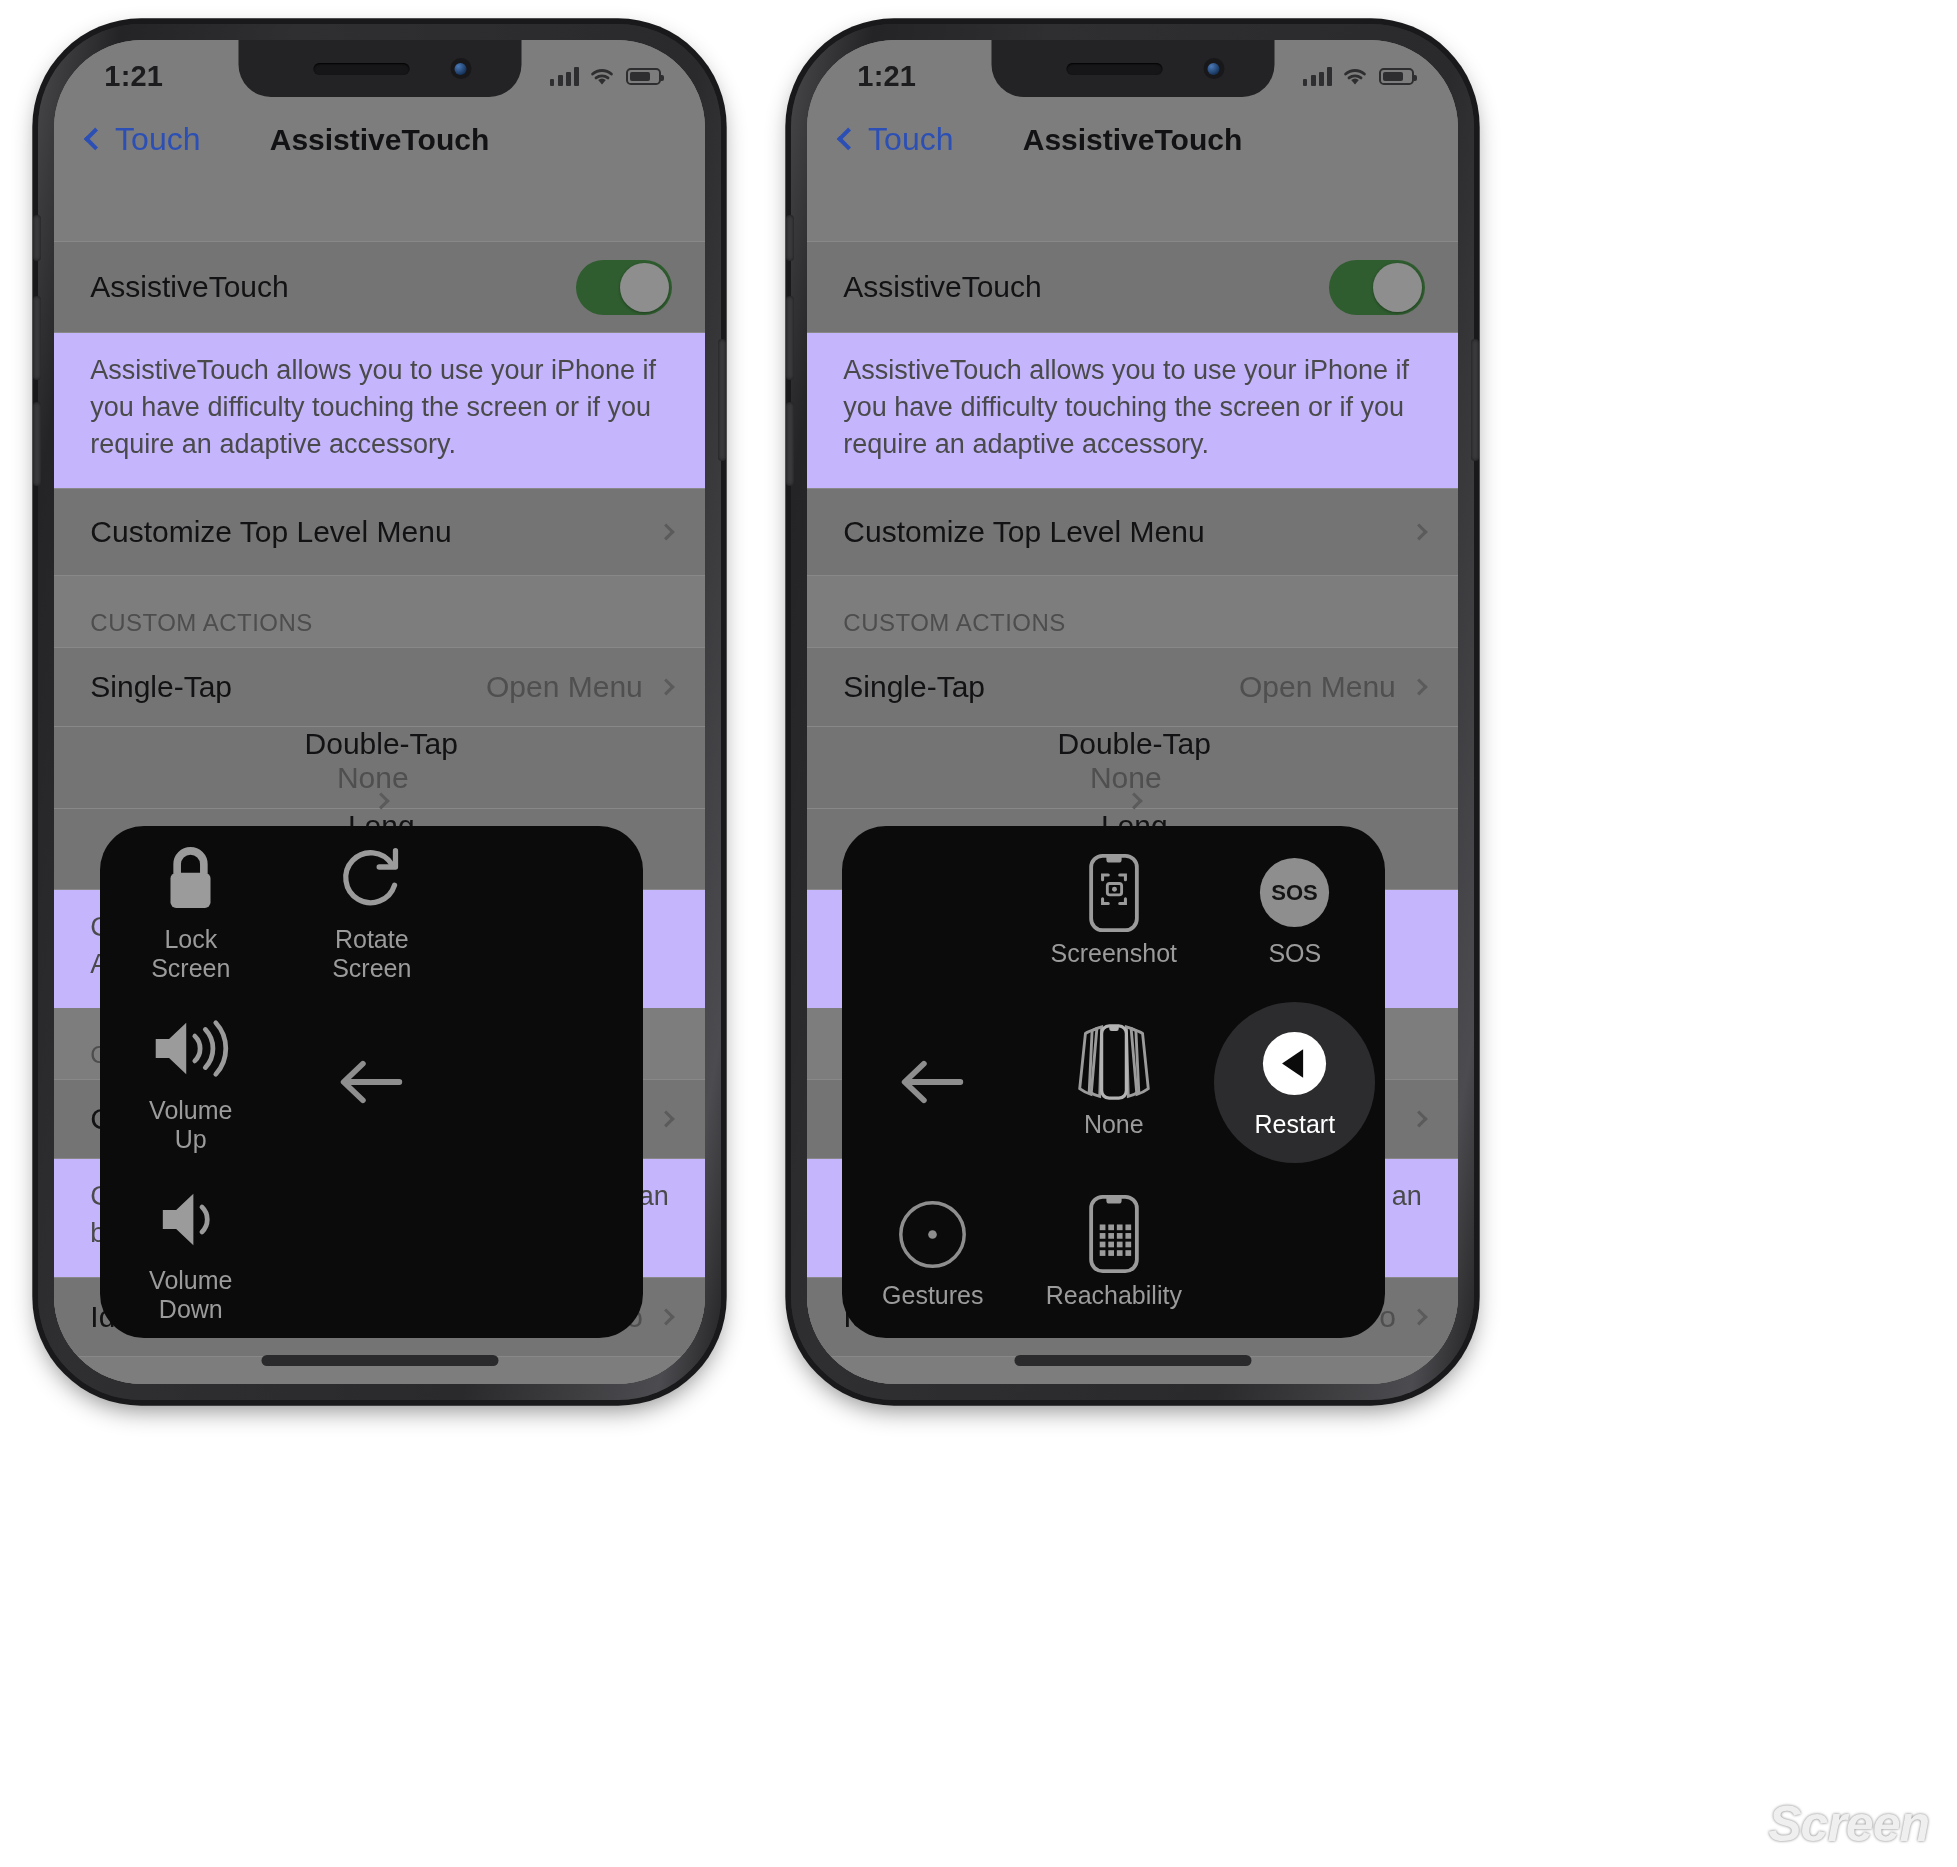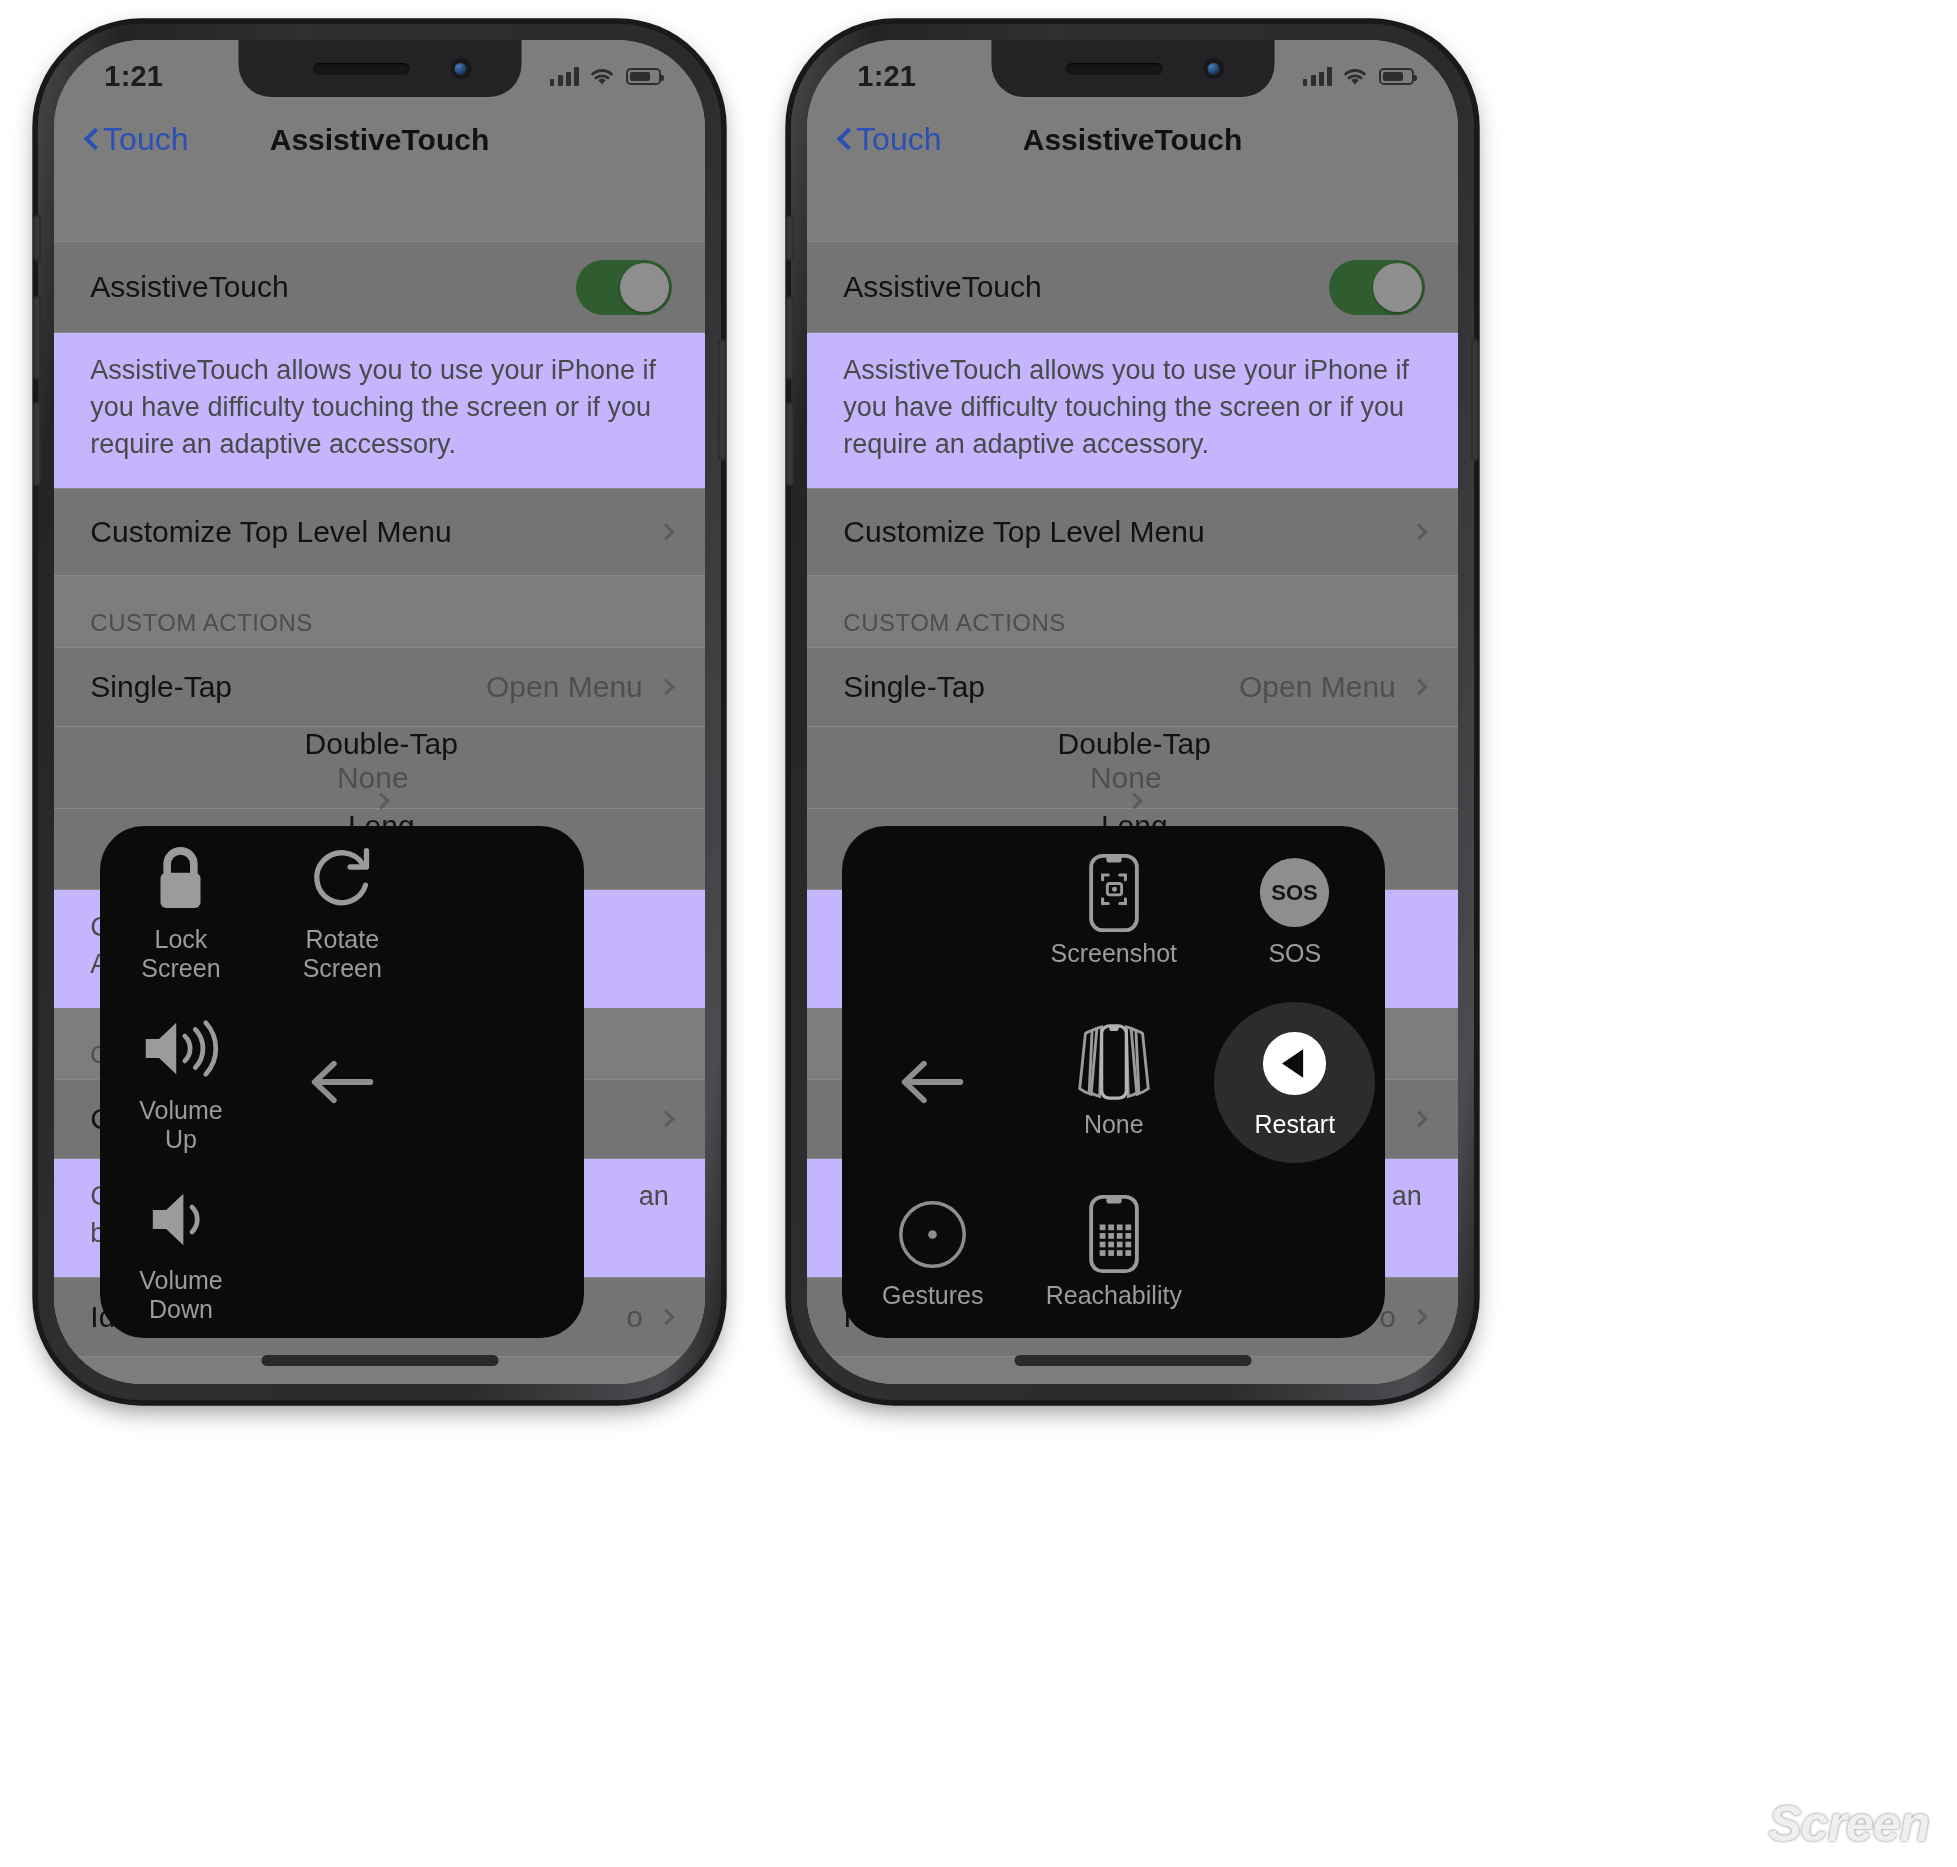--- a/index.html
+++ b/index.html
@@ -51,21 +51,21 @@
   .batt { width:35px;height:17px;border:2.3px solid #2e2e30;border-radius:4.8px;
           position:relative; padding:1.9px; }
   .batt i { display:block; height:100%; width:74%; background:#2e2e30; border-radius:1.9px; }
   .batt:after{content:"";position:absolute;right:-4.8px;top:4.8px;width:2.9px;height:6.7px;
               background:#2e2e30;border-radius:0 1.9px 1.9px 0;}
 
   
   .page { position:absolute; inset:0; background:#7d7d7d; }
   .navbar { position:absolute; top:59px; left:0; right:0; height:81px;
             display:flex; align-items:center; }
-  .back { display:flex; align-items:center; gap:0; margin-left:32.5px;
+  .back { display:flex; align-items:center; gap:12px; margin-left:32.5px;
           color:#2b4fb5; font-size:32px; }
   .chev-l { width:16.3px; height:16.3px; border-left:4.4px solid #2b4fb5;
             border-bottom:4.4px solid #2b4fb5; transform:rotate(45deg); margin-bottom:1px; }
   .navtitle { position:absolute; left:0; right:0; text-align:center;
               font-size:30px; font-weight:700; color:#121214; }
 
   .list { position:absolute; top:141px; left:0; right:0; bottom:0; }
   .gap  { height:60px; }
   .cell { background:#747474; border-top:1px solid #888; border-bottom:1px solid #888;
           min-height:80px; display:flex; align-items:center;
@@ -81,21 +81,21 @@
                letter-spacing:0.5px; background:#7d7d7d; }
   .toggle { width:96px; height:55px; border-radius:28px; position:relative; }
   .toggle i { position:absolute; top:3.3px; right:3.3px; width:49px; height:49px;
               border-radius:50%; background:#8e8e8e; box-shadow:0 1px 2.9px rgba(0,0,0,.35); }
 
   .homebar { position:absolute; bottom:18px; left:50%; transform:translateX(-50%);
              width:237px; height:10.5px; border-radius:5.7px; background:#2a2a2c; z-index:7; }
 
   
   .at-menu { position:absolute; background:#0b0b0c; border-radius:44px; z-index:9; }
-  .at-left  { left:46px;  top:786px; width:484px; height:512px; }
+  .at-left  { left:46px;  top:786px; width:543px; height:512px; }
   .at-right { left:35px;  top:786px; width:543px; height:512px; }
   .at-grid { position:absolute; inset:0; display:grid;
              grid-template-columns:1fr 1fr 1fr; grid-template-rows:1fr 1fr 1fr; }
   .at-item { display:flex; flex-direction:column; align-items:center;
              justify-content:center; gap:8.6px; position:relative; }
   .at-ico { height:76px; display:flex; align-items:center; justify-content:center; }
   .at-lbl { font-size:25px; line-height:29px; color:#9b9b9b; text-align:center; }
   .at-item.hi .at-lbl { color:#fff; }
   .at-circle { position:absolute; width:161px; height:161px; border-radius:50%;
                background:#2c2c2e; z-index:-1; }

